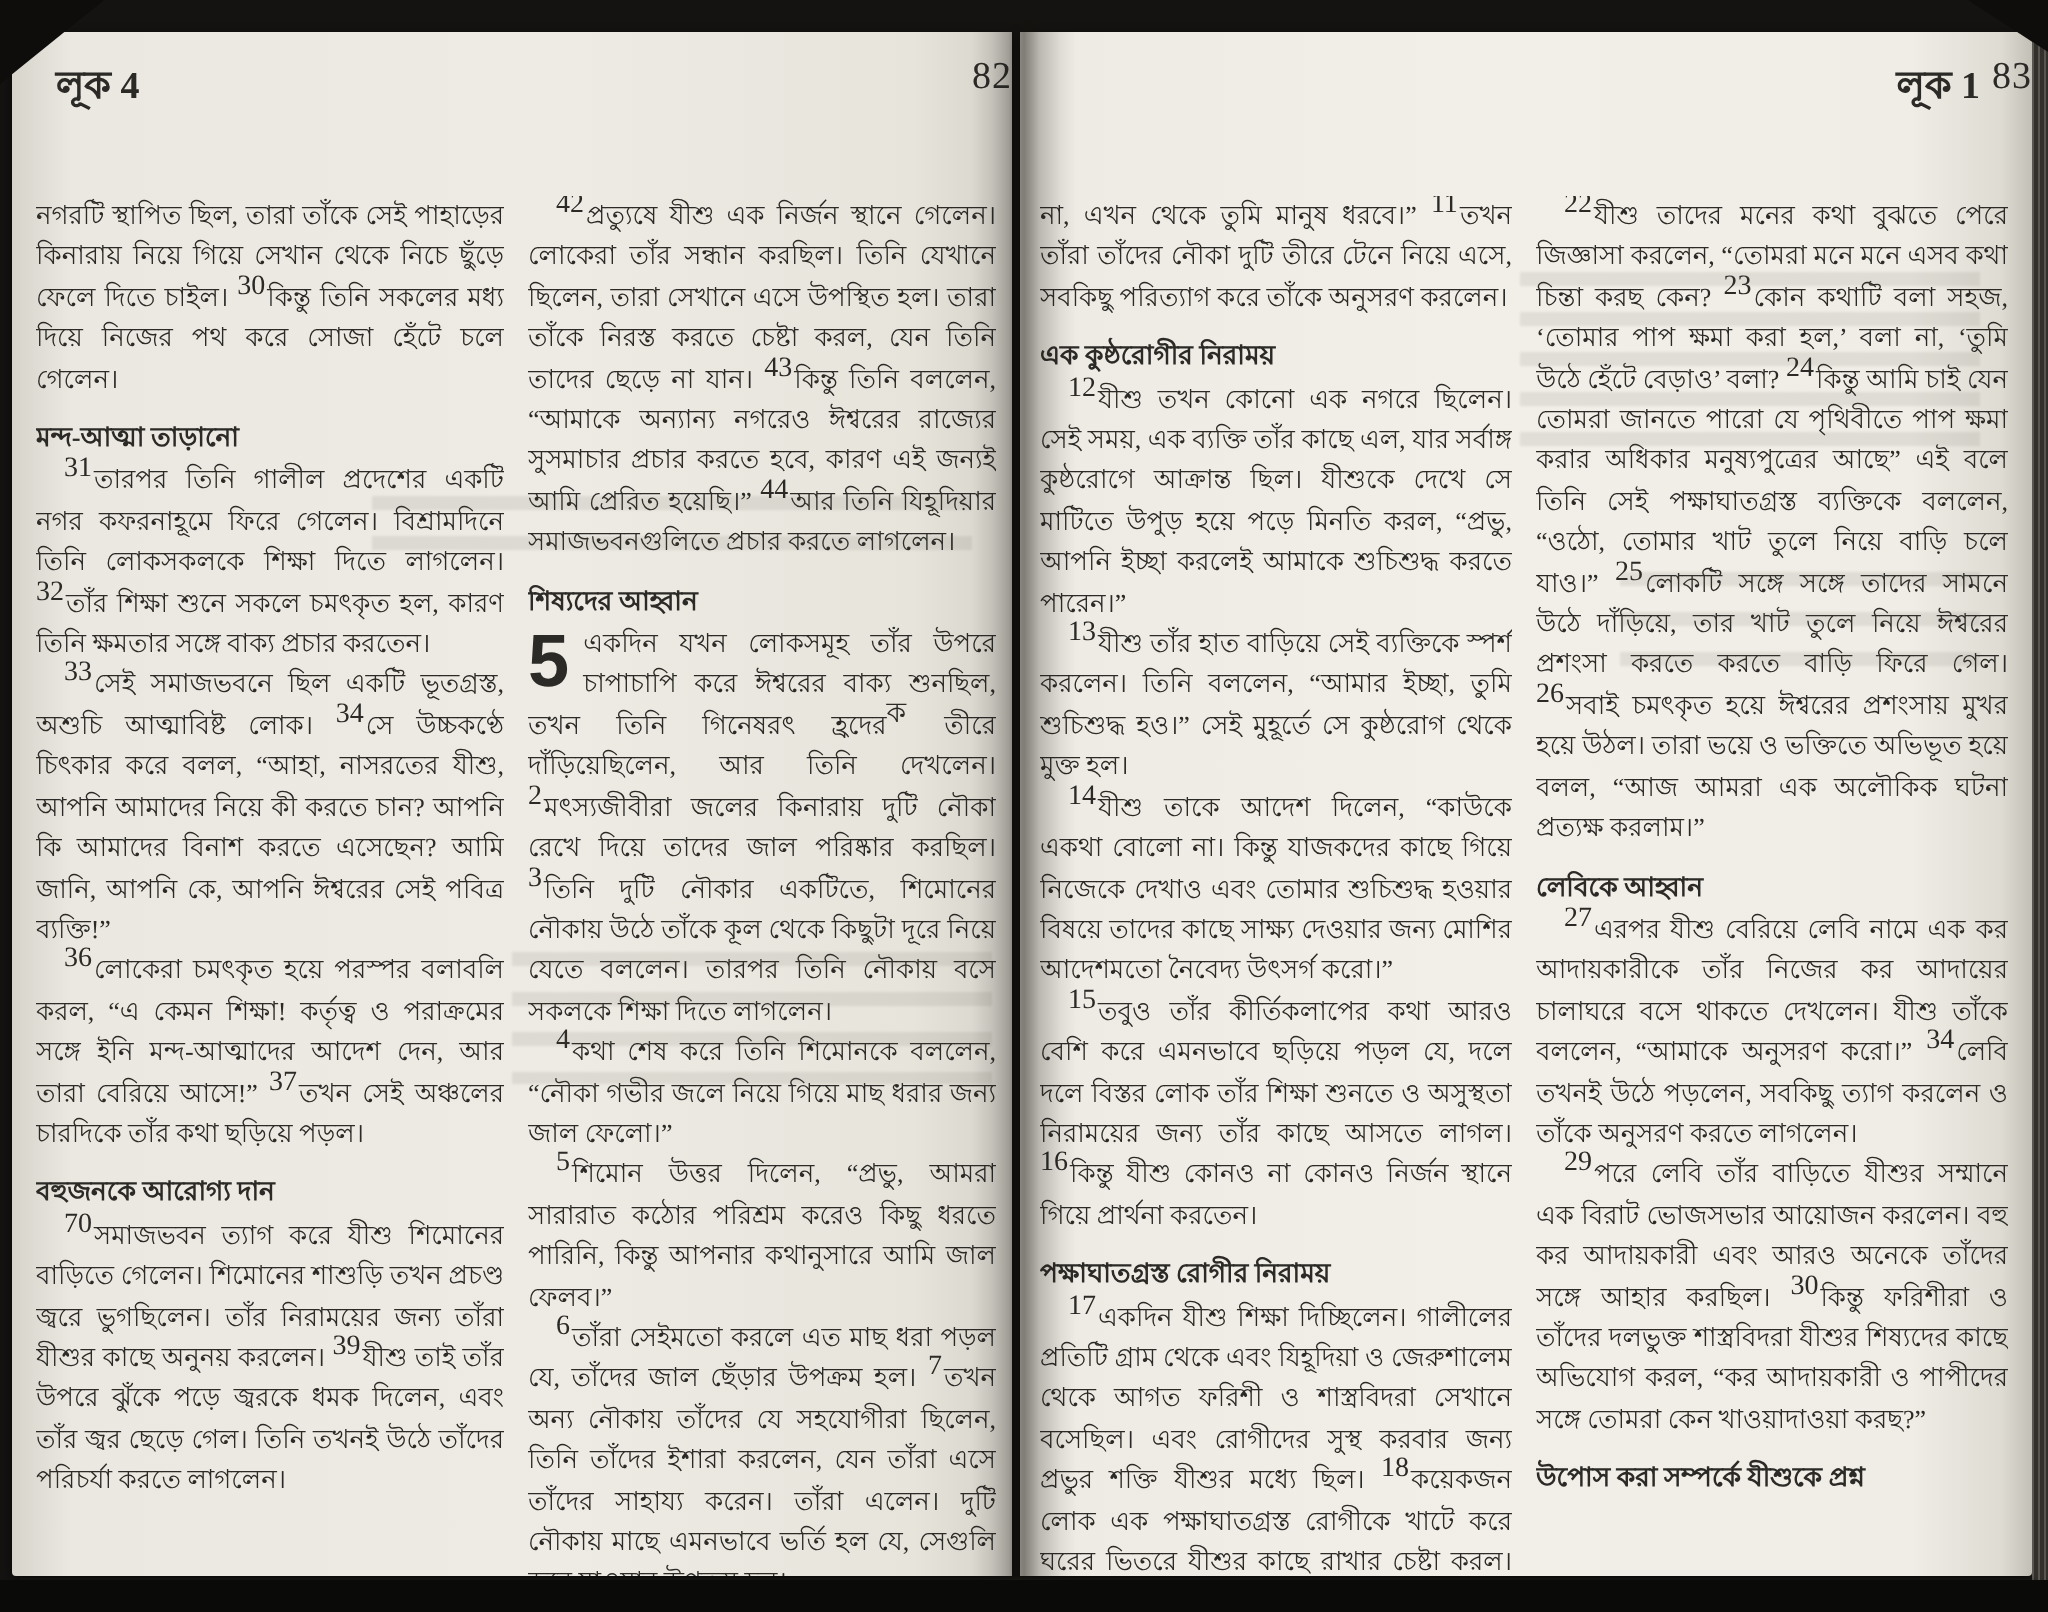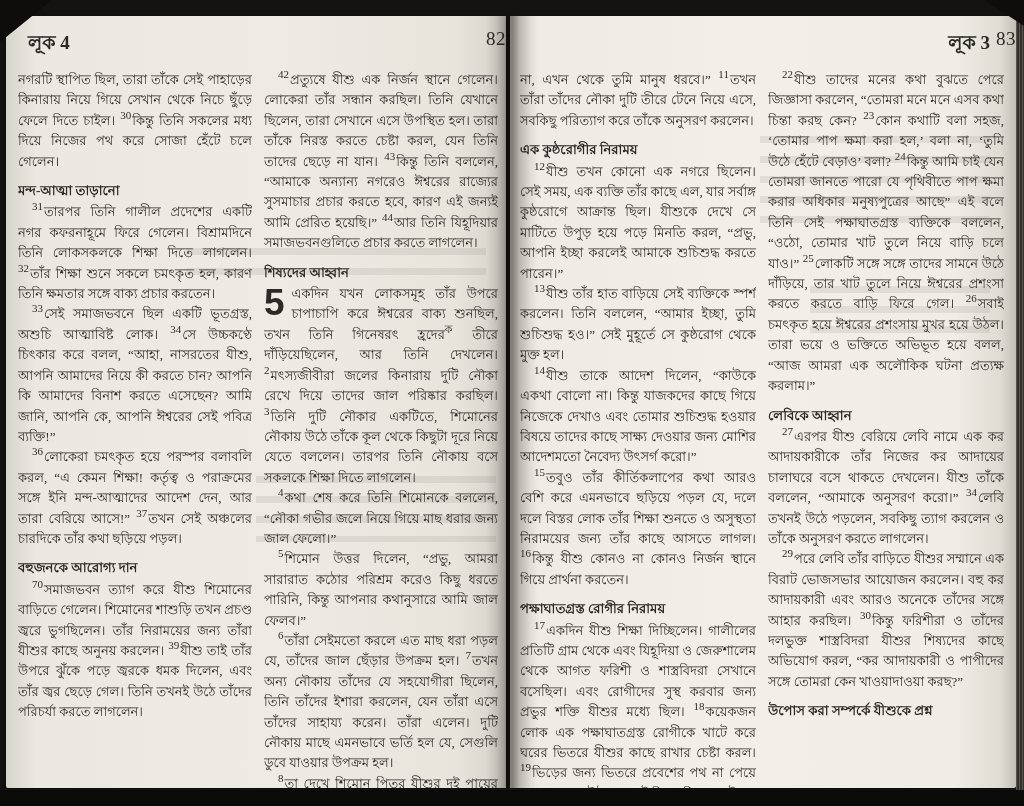--- a/index.html
+++ b/index.html
@@ -54,30 +54,30 @@
   .hdr .book{position:absolute;top:12px;font-weight:bold;}
   .hdr .pageno{position:absolute;top:12px;left:0;right:0;text-align:right;letter-spacing:.5px;}
   .page.left .hdr .book{left:22px;}
   .page.right .hdr .book{right:26px;}
   
   .cols{
     display:flex;gap:12px;height:718px;overflow:hidden;
   }
   .page.left .cols{padding:6px 8px 0 12px;}
   .page.right .cols{padding:6px 12px 0 10px;}
-  .col{flex:1 1 0;display:flex;flex-direction:column;overflow:hidden;}
+  .col{flex:1 1 0;display:flex;flex-direction:column;overflow:hidden;margin-top:28px;}
   
   .blk{font-size:13px;line-height:20.4px;text-align:justify;}
   .blk.paragraph{text-indent:14px;}
   .blk.paragraph-flush{text-indent:0;}
   .blk.heading{
     font-weight:bold;text-align:left;text-indent:0;
     margin:9px 0 1px;font-size:13.2px;
   }
-  .blk sup{font-size:11px;line-height:0;vertical-align:6px;letter-spacing:0;margin-right:1px;}
+  .blk sup{font-size:14px;line-height:0;vertical-align:6px;letter-spacing:0;margin-right:1px;}
   .blk.chapter-start{text-indent:0;}
   .dropcap{
     float:left;font-size:37px;line-height:34px;font-weight:bold;
     margin:2px 7px 0 0;font-family:"Liberation Sans","DejaVu Sans",sans-serif;
   }
   
   .ghost{
     position:absolute;z-index:1;pointer-events:none;opacity:.10;filter:blur(.6px);
     background:repeating-linear-gradient(to bottom,#55524a 0 7px,transparent 7px 20px);
   }
@@ -112,21 +112,21 @@
           <div class="blk paragraph"><sup>8</sup>তা দেখে শিমোন পিতর যীশুর দুই পায়ের উপর লুটিয়ে পড়ে বললেন, “প্রভু, আমার কাছ থেকে চলে যান, আমি পাপী!” কারণ এত মাছ ধরা পড়তে দেখে তিনি ও তাঁর সহযোগীরা আশ্চর্য হয়ে পড়েছিলেন। শিমোনের সঙ্গী সিবদিয়ের দুই পুত্র যাকোব ও যোহনও একইভাবে আশ্চর্য হয়েছিলেন।</div>
         </div>
     </div>
     <div class="ghost" style="left:180px;top:232px;width:300px;height:40px;"></div>
     <div class="ghost" style="left:250px;top:460px;width:240px;height:66px;"></div>
   </div>
 
   <div class="page right">
     <div class="hdr">
       <span class="pageno">83</span>
-      <span class="book">লূক 3</span>
+      <span class="book">লূক 1</span>
     </div>
     <div class="cols">
       <div class="col" id="p1c0">
           <div class="blk paragraph-flush">না, এখন থেকে তুমি মানুষ ধরবে।” <sup>11</sup>তখন তাঁরা তাঁদের নৌকা দুটি তীরে টেনে নিয়ে এসে, সবকিছু পরিত্যাগ করে তাঁকে অনুসরণ করলেন।</div>
           <div class="blk heading">এক কুষ্ঠরোগীর নিরাময়</div>
           <div class="blk paragraph"><sup>12</sup>যীশু তখন কোনো এক নগরে ছিলেন। সেই সময়, এক ব্যক্তি তাঁর কাছে এল, যার সর্বাঙ্গ কুষ্ঠরোগে আক্রান্ত ছিল। যীশুকে দেখে সে মাটিতে উপুড় হয়ে পড়ে মিনতি করল, “প্রভু, আপনি ইচ্ছা করলেই আমাকে শুচিশুদ্ধ করতে পারেন।”</div>
           <div class="blk paragraph"><sup>13</sup>যীশু তাঁর হাত বাড়িয়ে সেই ব্যক্তিকে স্পর্শ করলেন। তিনি বললেন, “আমার ইচ্ছা, তুমি শুচিশুদ্ধ হও।” সেই মুহূর্তে সে কুষ্ঠরোগ থেকে মুক্ত হল।</div>
           <div class="blk paragraph"><sup>14</sup>যীশু তাকে আদেশ দিলেন, “কাউকে একথা বোলো না। কিন্তু যাজকদের কাছে গিয়ে নিজেকে দেখাও এবং তোমার শুচিশুদ্ধ হওয়ার বিষয়ে তাদের কাছে সাক্ষ্য দেওয়ার জন্য মোশির আদেশমতো নৈবেদ্য উৎসর্গ করো।”</div>
           <div class="blk paragraph"><sup>15</sup>তবুও তাঁর কীর্তিকলাপের কথা আরও বেশি করে এমনভাবে ছড়িয়ে পড়ল যে, দলে দলে বিস্তর লোক তাঁর শিক্ষা শুনতে ও অসুস্থতা নিরাময়ের জন্য তাঁর কাছে আসতে লাগল। <sup>16</sup>কিন্তু যীশু কোনও না কোনও নির্জন স্থানে গিয়ে প্রার্থনা করতেন।</div>
           <div class="blk heading">পক্ষাঘাতগ্রস্ত রোগীর নিরাময়</div>

